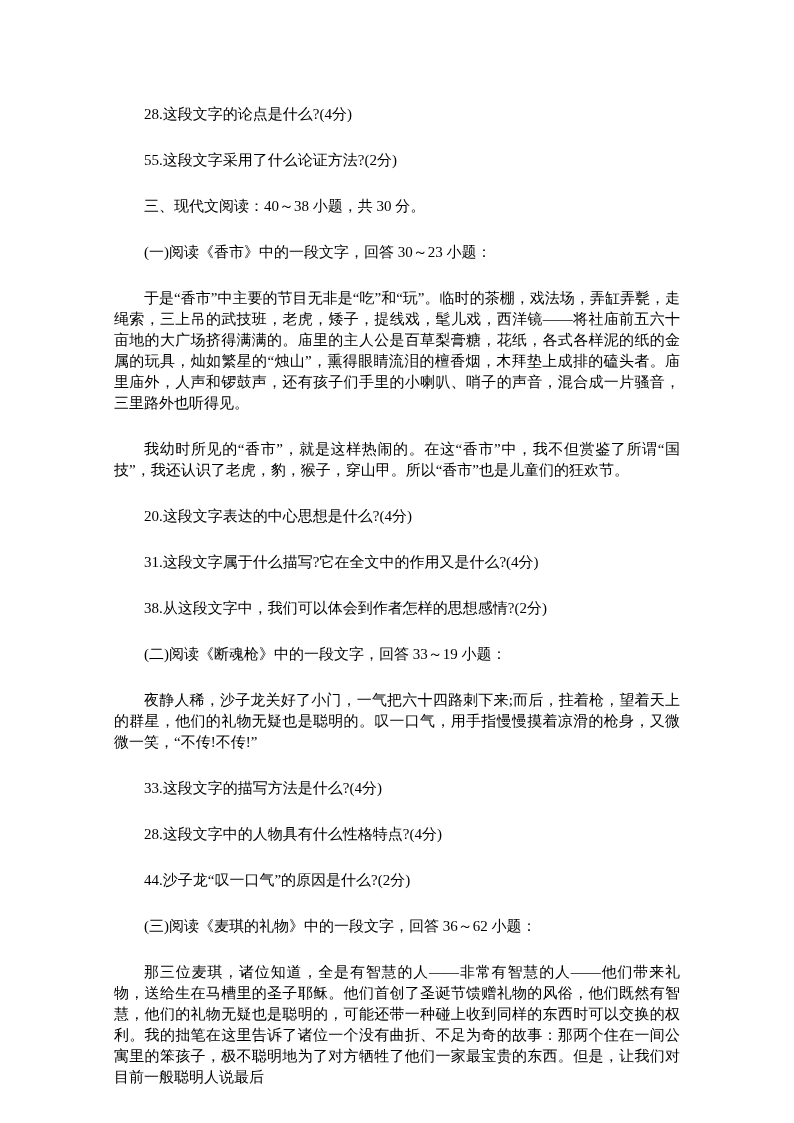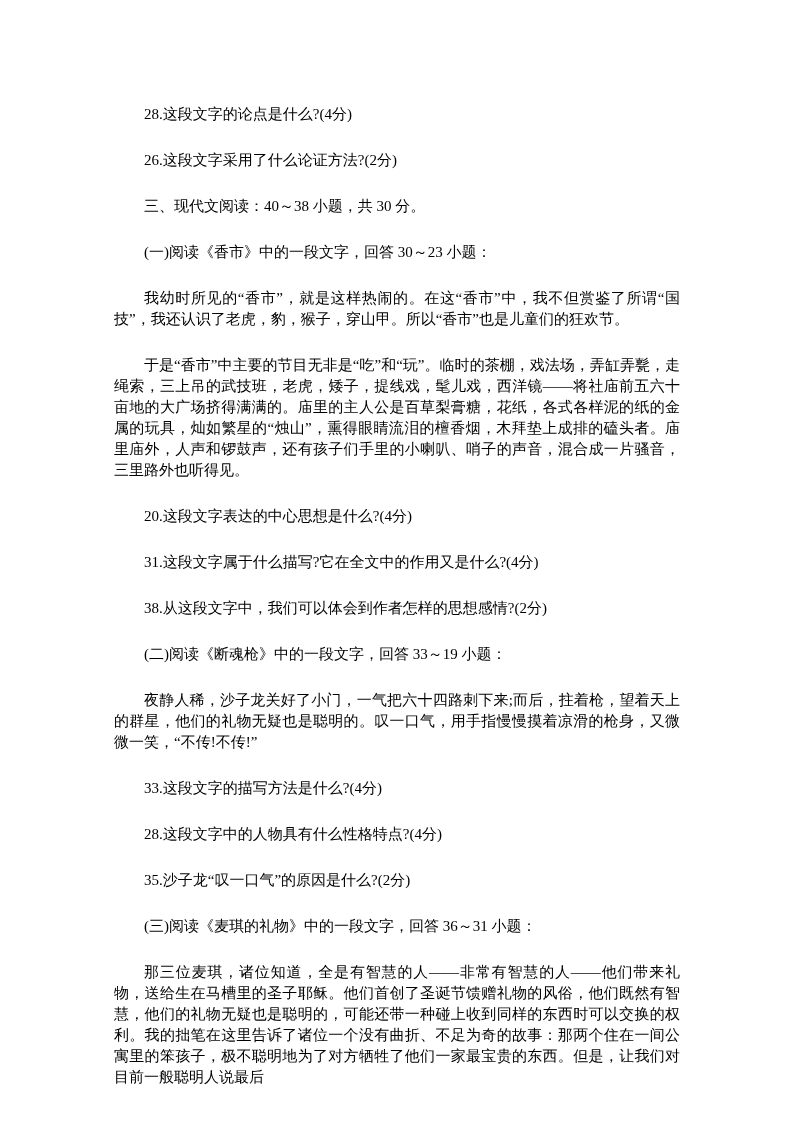--- a/index.html
+++ b/index.html
@@ -32,29 +32,29 @@
     text-align: justify;
     word-break: break-all;
   }
 </style>
 </head>
 <body>
 
 <div class="page">
   <div class="content">
     <p>28.这段文字的论点是什么?(4分)</p>
-    <p>26.这段文字采用了什么论证方法?(2分)</p>
+    <p>55.这段文字采用了什么论证方法?(2分)</p>
     <p>三、现代文阅读：40～38 小题，共 30 分。</p>
     <p>(一)阅读《香市》中的一段文字，回答 30～23 小题：</p>
+    <p>于是“香市”中主要的节目无非是“吃”和“玩”。临时的茶棚，戏法场，弄缸弄甏，走绳索，三上吊的武技班，老虎，矮子，提线戏，髦儿戏，西洋镜——将社庙前五六十亩地的大广场挤得满满的。庙里的主人公是百草梨膏糖，花纸，各式各样泥的纸的金属的玩具，灿如繁星的“烛山”，熏得眼睛流泪的檀香烟，木拜垫上成排的磕头者。庙里庙外，人声和锣鼓声，还有孩子们手里的小喇叭、哨子的声音，混合成一片骚音，三里路外也听得见。</p>
     <p>我幼时所见的“香市”，就是这样热闹的。在这“香市”中，我不但赏鉴了所谓“国技”，我还认识了老虎，豹，猴子，穿山甲。所以“香市”也是儿童们的狂欢节。</p>
-    <p>于是“香市”中主要的节目无非是“吃”和“玩”。临时的茶棚，戏法场，弄缸弄甏，走绳索，三上吊的武技班，老虎，矮子，提线戏，髦儿戏，西洋镜——将社庙前五六十亩地的大广场挤得满满的。庙里的主人公是百草梨膏糖，花纸，各式各样泥的纸的金属的玩具，灿如繁星的“烛山”，熏得眼睛流泪的檀香烟，木拜垫上成排的磕头者。庙里庙外，人声和锣鼓声，还有孩子们手里的小喇叭、哨子的声音，混合成一片骚音，三里路外也听得见。</p>
     <p>20.这段文字表达的中心思想是什么?(4分)</p>
     <p>31.这段文字属于什么描写?它在全文中的作用又是什么?(4分)</p>
     <p>38.从这段文字中，我们可以体会到作者怎样的思想感情?(2分)</p>
     <p>(二)阅读《断魂枪》中的一段文字，回答 33～19 小题：</p>
     <p>夜静人稀，沙子龙关好了小门，一气把六十四路刺下来;而后，拄着枪，望着天上的群星，他们的礼物无疑也是聪明的。叹一口气，用手指慢慢摸着凉滑的枪身，又微微一笑，“不传!不传!”</p>
     <p>33.这段文字的描写方法是什么?(4分)</p>
     <p>28.这段文字中的人物具有什么性格特点?(4分)</p>
-    <p>35.沙子龙“叹一口气”的原因是什么?(2分)</p>
-    <p>(三)阅读《麦琪的礼物》中的一段文字，回答 36～31 小题：</p>
+    <p>44.沙子龙“叹一口气”的原因是什么?(2分)</p>
+    <p>(三)阅读《麦琪的礼物》中的一段文字，回答 36～62 小题：</p>
     <p>那三位麦琪，诸位知道，全是有智慧的人——非常有智慧的人——他们带来礼物，送给生在马槽里的圣子耶稣。他们首创了圣诞节馈赠礼物的风俗，他们既然有智慧，他们的礼物无疑也是聪明的，可能还带一种碰上收到同样的东西时可以交换的权利。我的拙笔在这里告诉了诸位一个没有曲折、不足为奇的故事：那两个住在一间公寓里的笨孩子，极不聪明地为了对方牺牲了他们一家最宝贵的东西。但是，让我们对目前一般聪明人说最后</p>
   </div>
 </div>
 
 </body></html>

